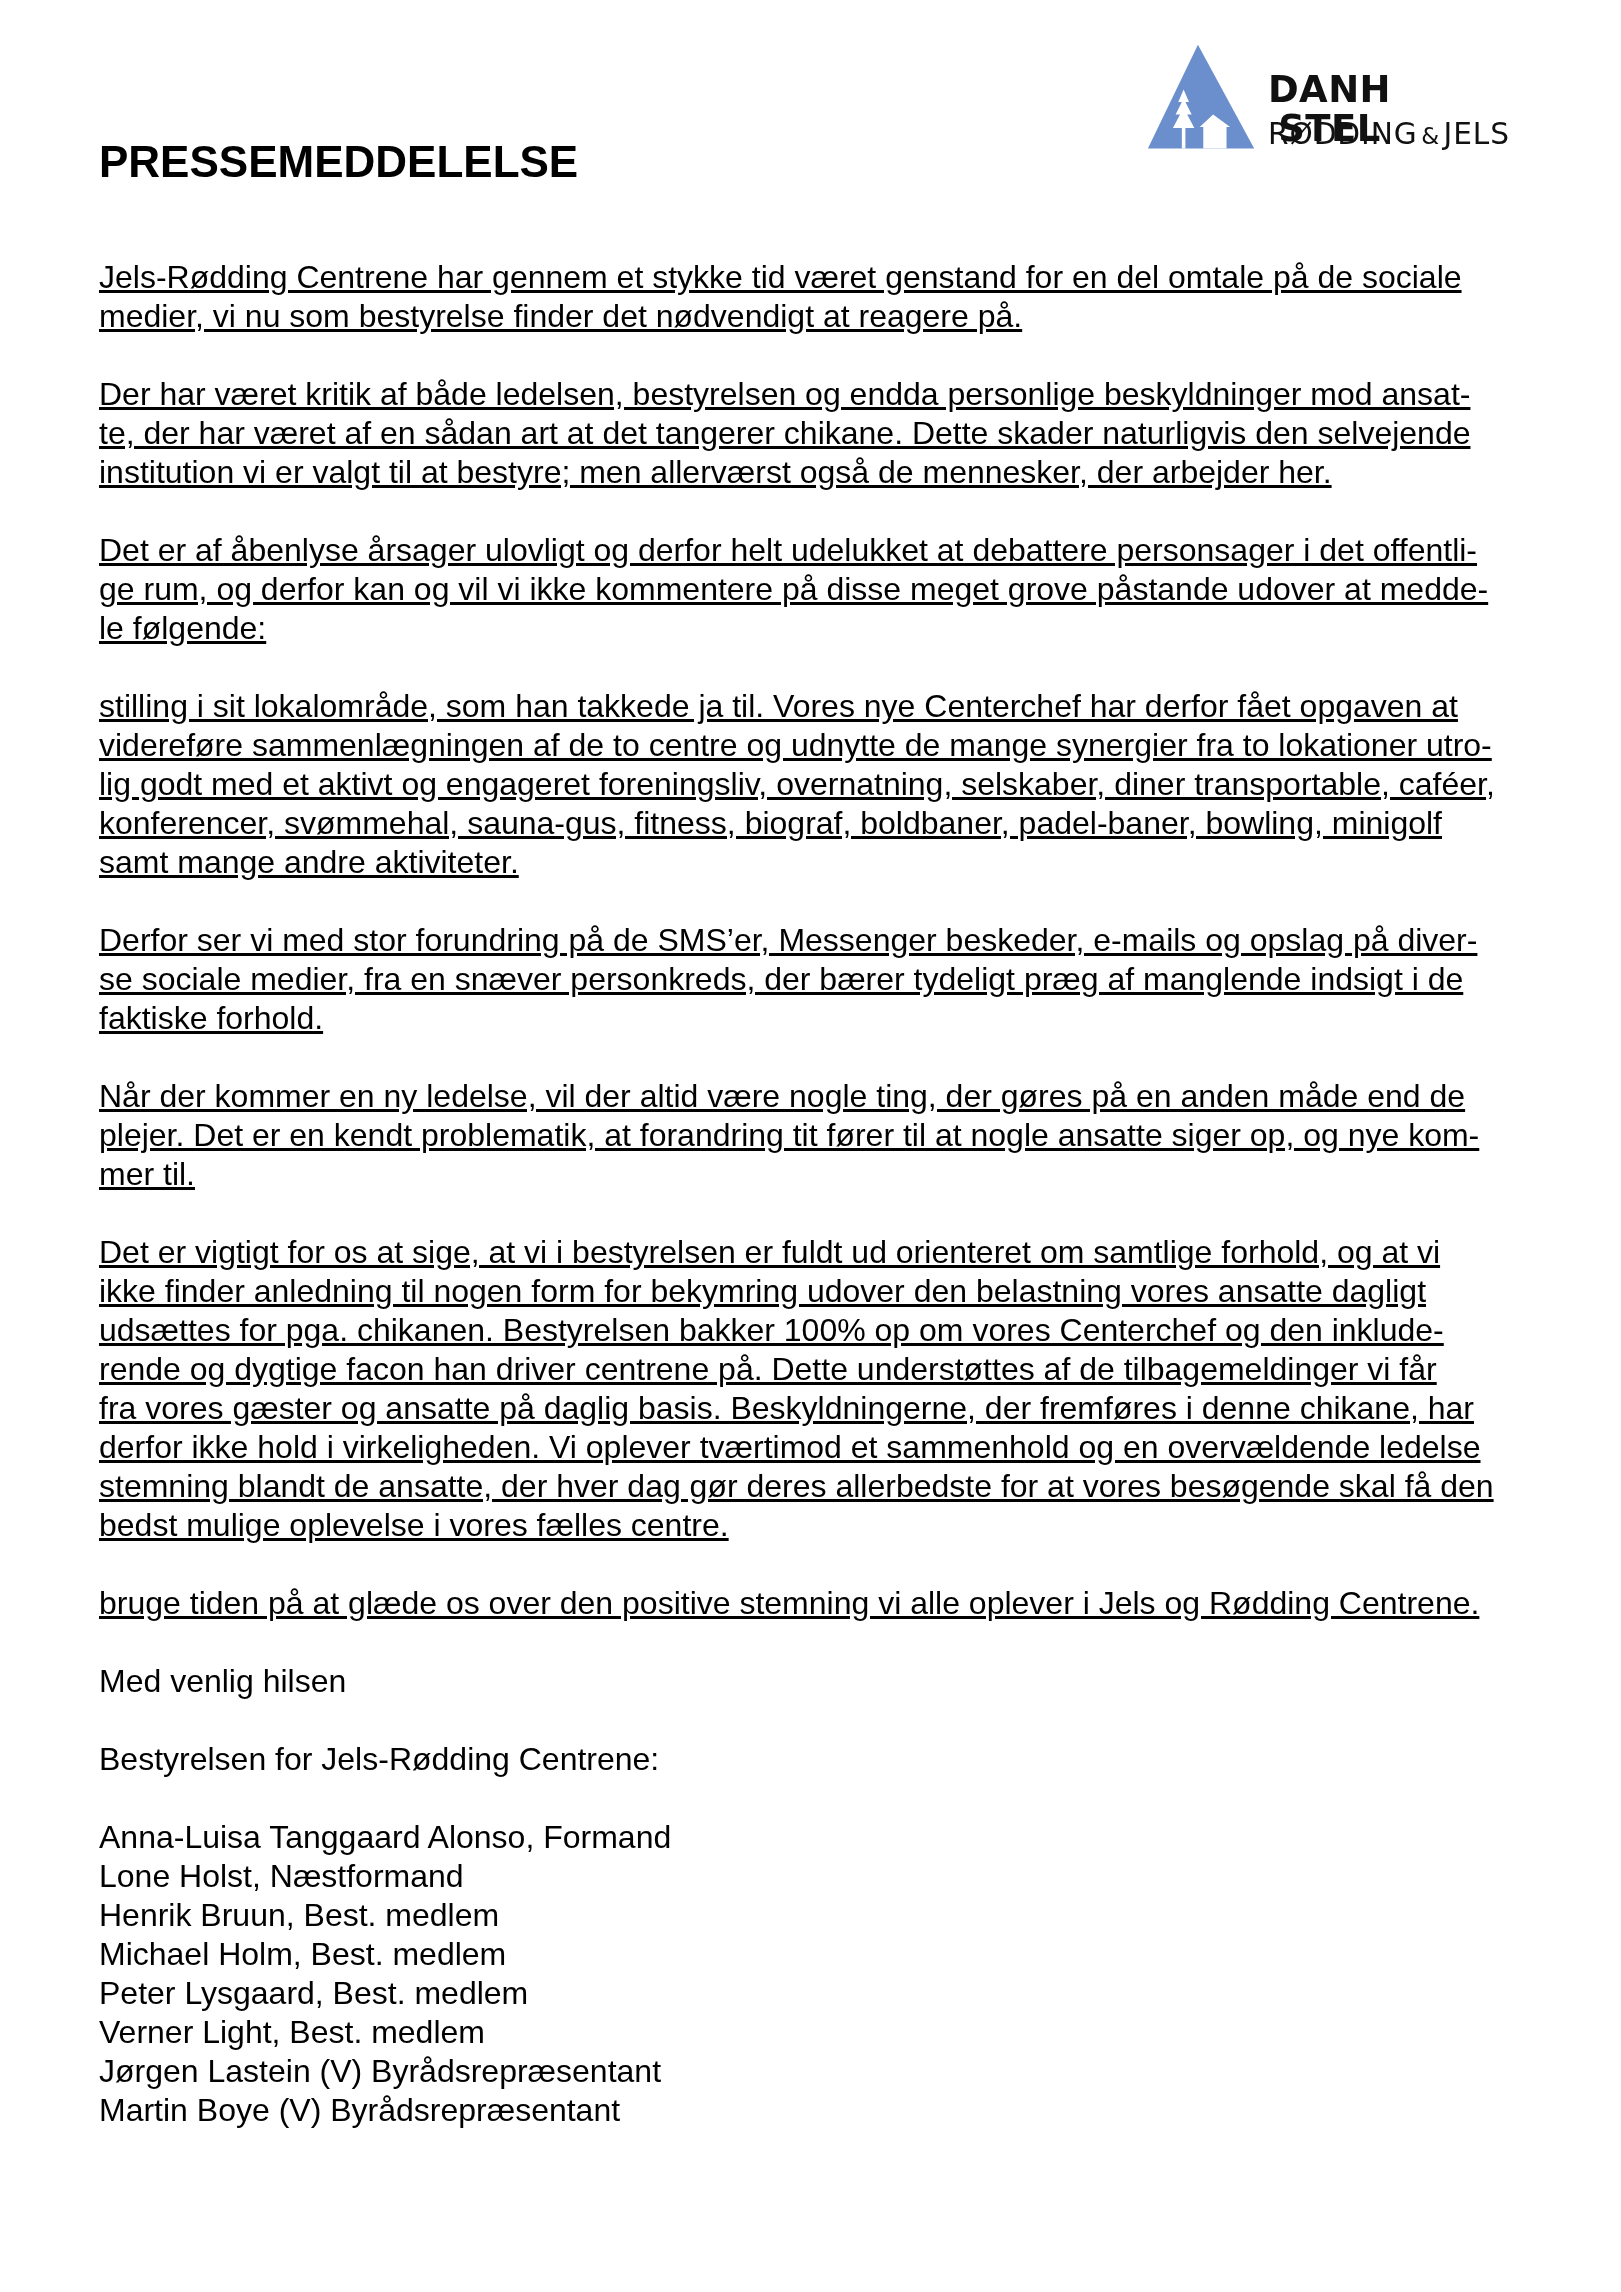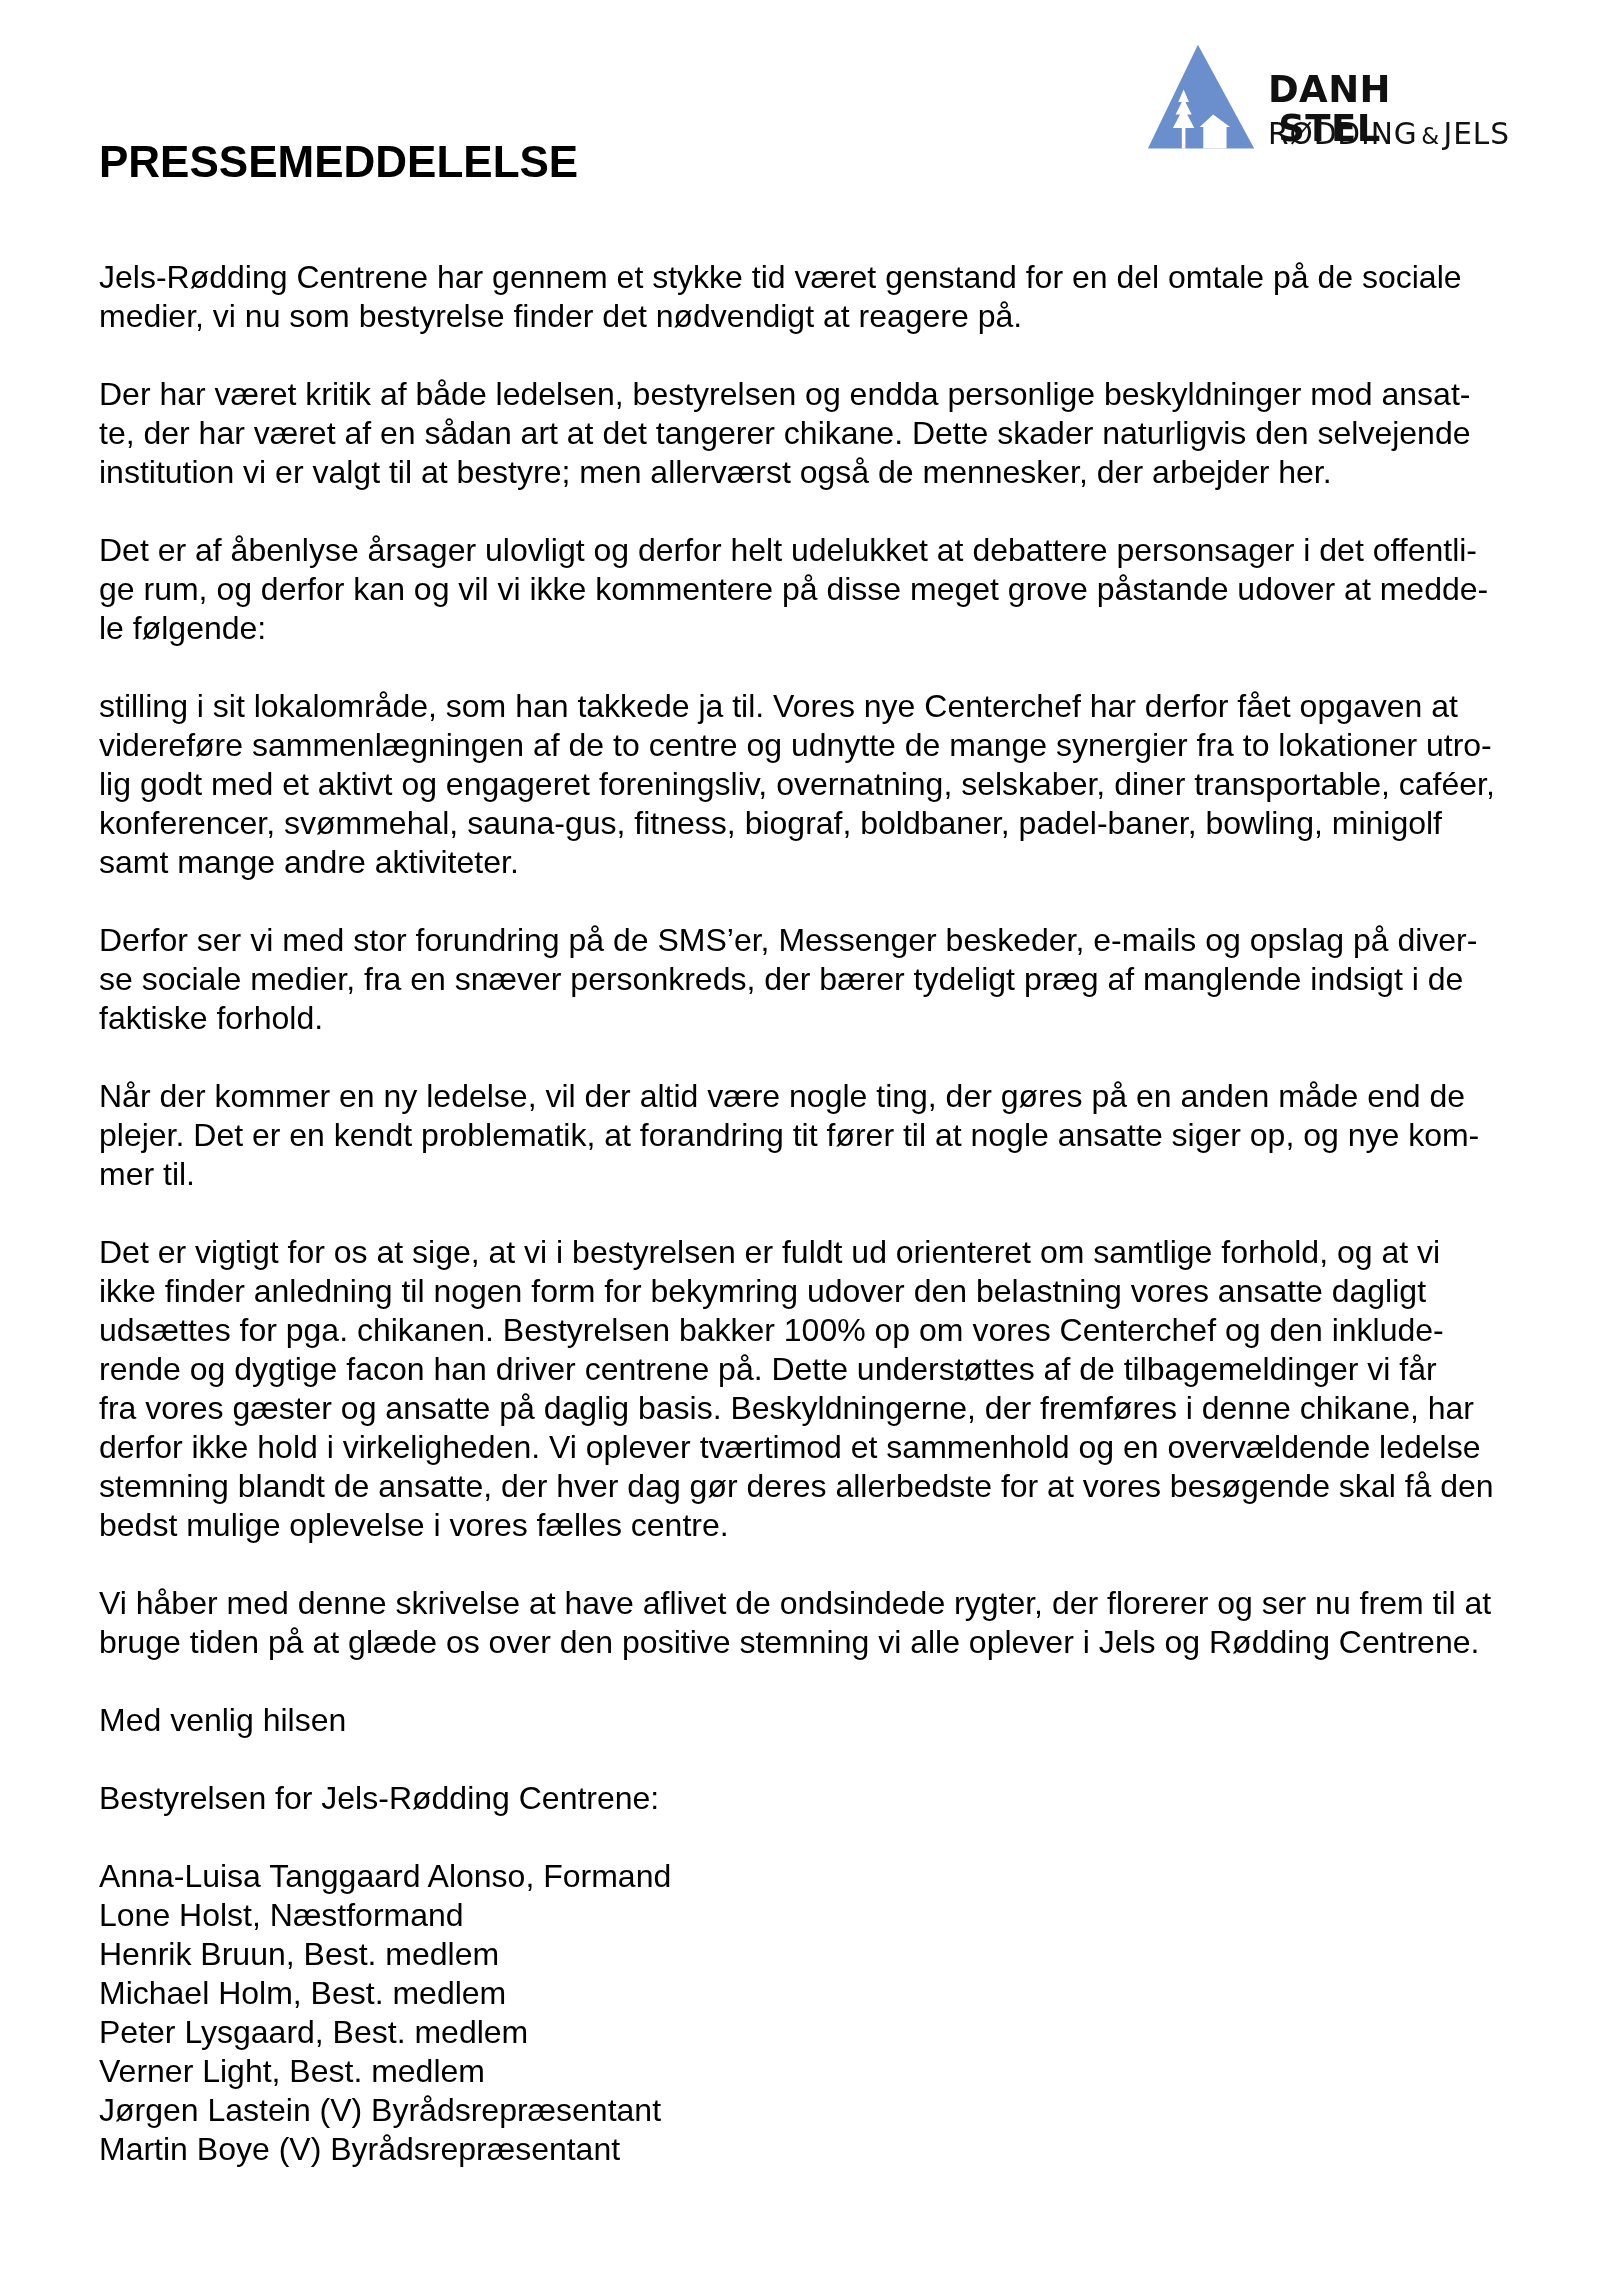--- a/index.html
+++ b/index.html
@@ -105,20 +105,21 @@
     .doc-body {
       position: absolute;
       left: 99px;
       top: 258px;
       width: 1433px;
       font-size: 32px;
       line-height: 39px;
     }
     .para {
       margin: 0 0 39px 0;
+      text-decoration: underline;
     }
     .line {
       display: block;
       white-space: nowrap;
       height: 39px;
     }
     .closing, .signatory-heading {
       margin: 0 0 39px 0;
       white-space: nowrap;
     }
@@ -194,21 +195,20 @@
           <span class="line">Det er vigtigt for os at sige, at vi i bestyrelsen er fuldt ud orienteret om samtlige forhold, og at vi</span>
           <span class="line">ikke finder anledning til nogen form for bekymring udover den belastning vores ansatte dagligt</span>
           <span class="line">udsættes for pga. chikanen. Bestyrelsen bakker 100% op om vores Centerchef og den inklude-</span>
           <span class="line">rende og dygtige facon han driver centrene på. Dette understøttes af de tilbagemeldinger vi får</span>
           <span class="line">fra vores gæster og ansatte på daglig basis. Beskyldningerne, der fremføres i denne chikane, har</span>
           <span class="line">derfor ikke hold i virkeligheden. Vi oplever tværtimod et sammenhold og en overvældende ledelse</span>
           <span class="line">stemning blandt de ansatte, der hver dag gør deres allerbedste for at vores besøgende skal få den</span>
           <span class="line">bedst mulige oplevelse i vores fælles centre.</span>
         </p>
         <p class="para">
-          <span class="line">Vi håber med denne skrivelse at have aflivet de ondsindede rygter, der florerer og ser nu frem til at</span>
           <span class="line">bruge tiden på at glæde os over den positive stemning vi alle oplever i Jels og Rødding Centrene.</span>
         </p>
       </div>
 
     <div class="closing">Med venlig hilsen</div>
     <div class="signatory-heading">Bestyrelsen for Jels-Rødding Centrene:</div>
 
     <ul class="signatories" id="signatories">
         <li>Anna-Luisa Tanggaard Alonso, Formand</li>
         <li>Lone Holst, Næstformand</li>

